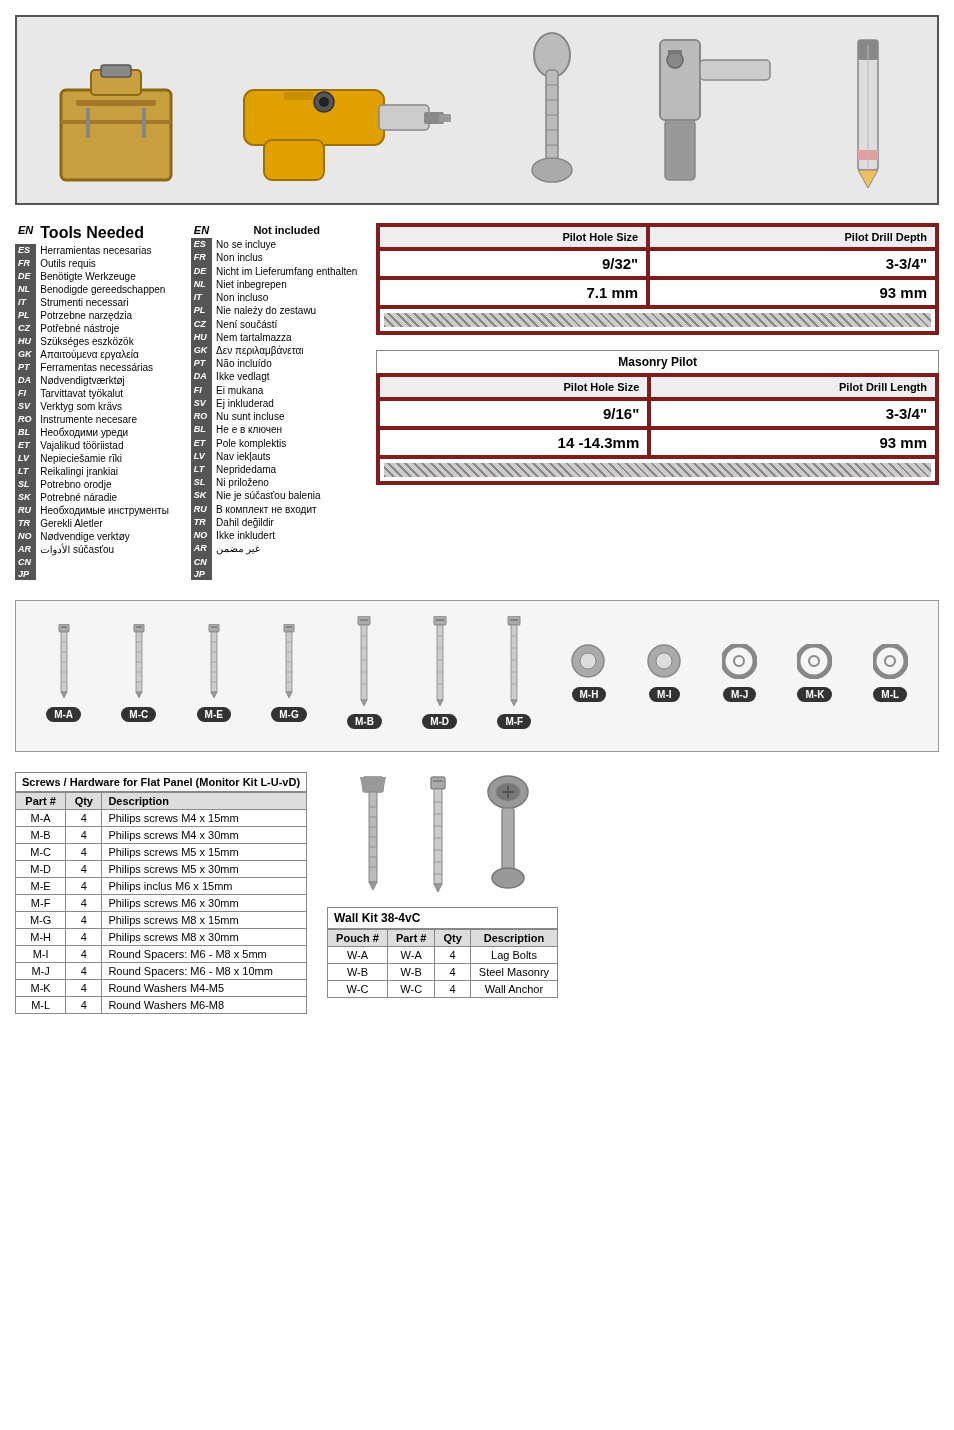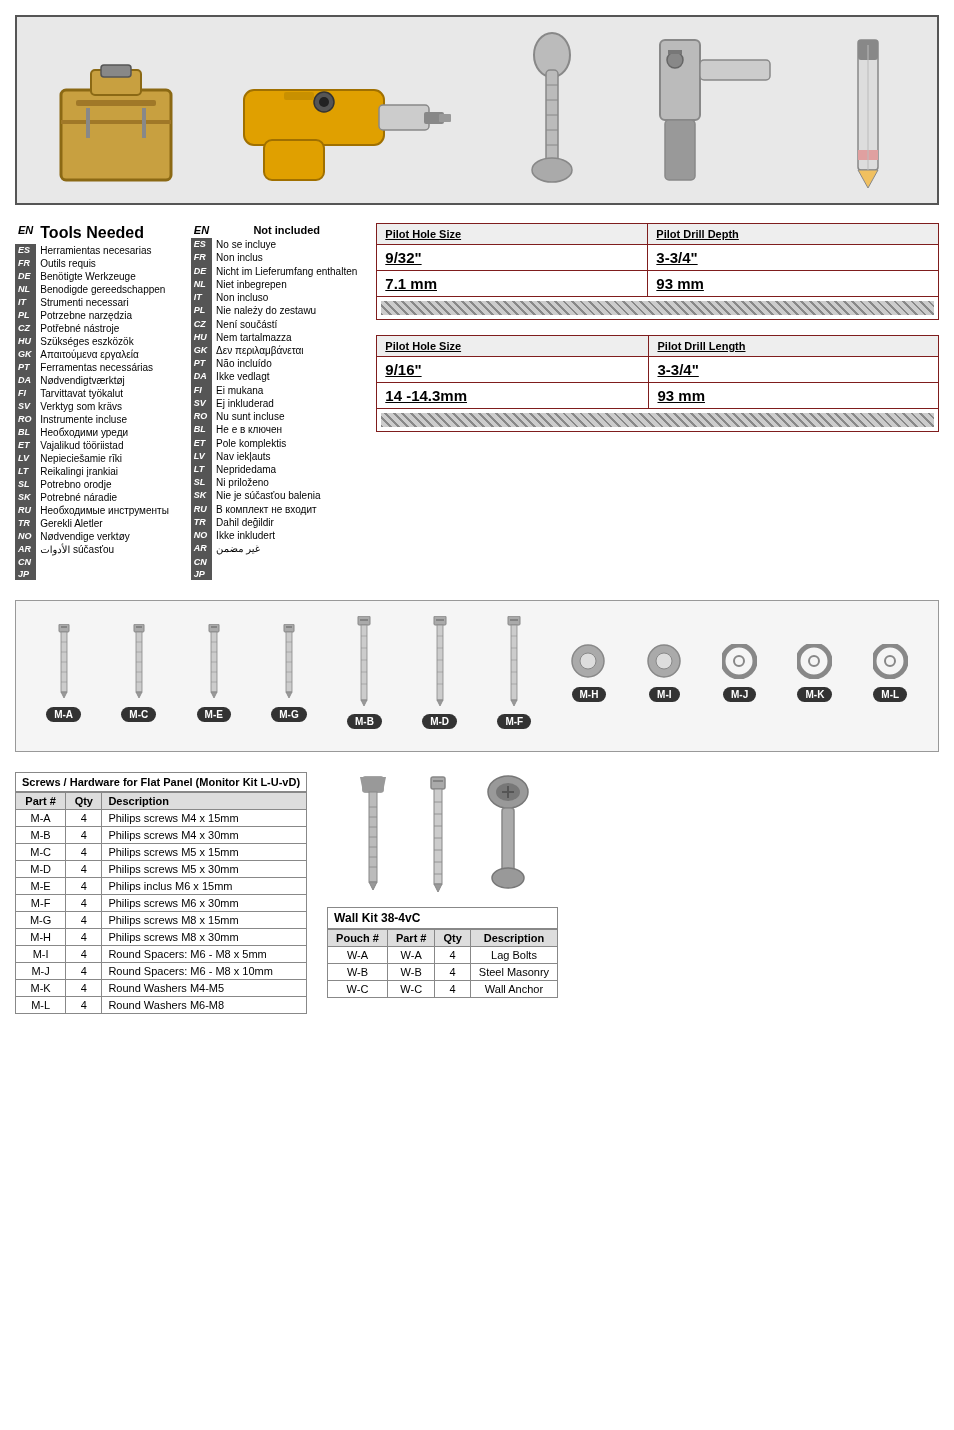--- a/index.html
+++ b/index.html
@@ -78,24 +78,23 @@
       flex-direction: column;
       gap: 15px;
     }
 
     .pilot-table {
       border-collapse: collapse;
       width: 100%;
       font-size: 11px;
     }
     .pilot-table th, .pilot-table td {
-      border: 1px solid #7f1d1d;
+      border: 4px solid #7f1d1d;
       padding: 4px 8px;
-      text-align: left;
-      text-decoration: underline;
+      text-align: right;
     }
     .pilot-table .col-header {
       background: #eee;
       font-weight: bold;
     }
     .pilot-table .big-value {
       font-size: 15px;
       font-weight: bold;
     }
     .pilot-title {
@@ -329,21 +328,21 @@
           <tr>
             <td class="code">FI</td>
             <td>Tarvittavat työkalut</td>
           </tr>
           <tr>
             <td class="code">SV</td>
             <td>Verktyg som krävs</td>
           </tr>
           <tr>
             <td class="code">RO</td>
-            <td>Instrumente incluse</td>
+            <td>Instrumente necesare</td>
           </tr>
           <tr>
             <td class="code">BL</td>
             <td>Необходими уреди</td>
           </tr>
           <tr>
             <td class="code">ET</td>
             <td>Vajalikud tööriistad</td>
           </tr>
           <tr>
@@ -525,20 +524,21 @@
           <tr class="hatch-row">
             <td colspan="2">
                 <div class="hatch-bar"></div>
               </td>
           </tr>
         </tbody>
       </table>
     </div>
 
     <div>
+      <div class="pilot-title">Masonry Pilot</div>
       <table class="pilot-table">
         <thead>
           <tr>
             <th class="col-header">Pilot Hole Size</th>
             <th class="col-header">Pilot Drill Length</th>
           </tr>
         </thead>
         <tbody>
           <tr>
             <td class="big-value">9/16"</td>

